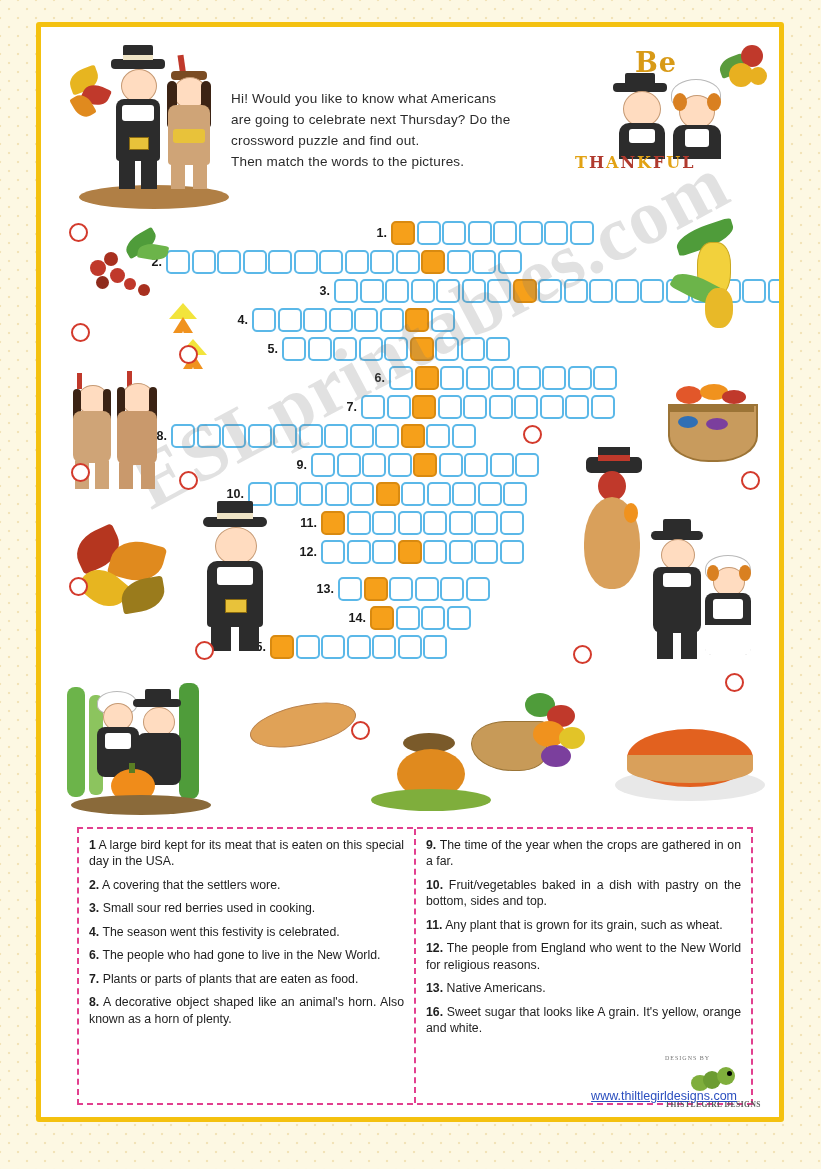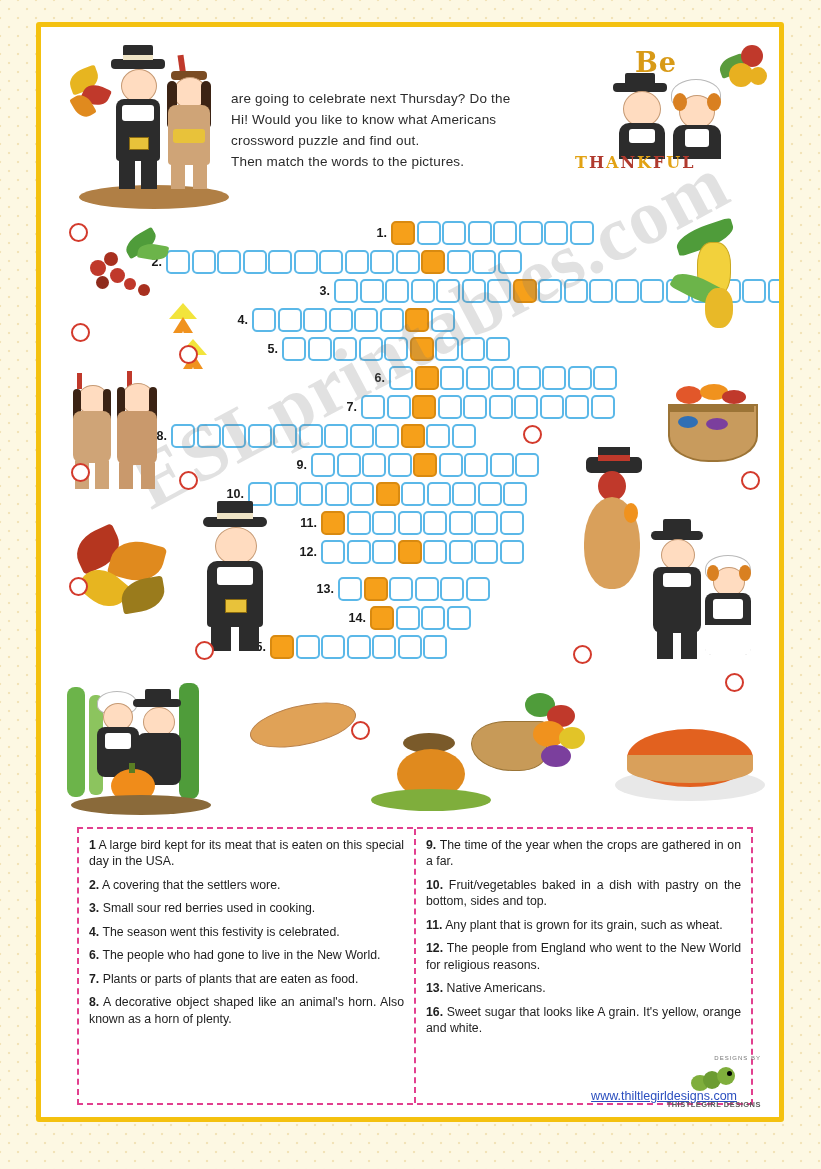--- a/index.html
+++ b/index.html
@@ -194,21 +194,22 @@
     font-size: 12.5px;
     color: #2b4fbf;
     text-decoration: underline;
   }
   .designs-badge {
     position: absolute;
     right: 18px;
     bottom: 6px;
     width: 96px;
     height: 56px;
-    text-align: right;
+    text-align: left;
+    font-family: Liberation Serif, serif;
   }
   .designs-badge .t1 {
     font-size: 6px;
     color: #777;
     letter-spacing: 1px;
   }
   .designs-badge .t2 {
     position: absolute;
     bottom: 2px;
     left: 0; right: 0;
@@ -299,22 +300,22 @@
       <div style="position:absolute;left:104px;top:84px;width:32px;height:14px;background:#e8c23a;border-radius:3px;"></div>
       <div style="position:absolute;left:102px;top:118px;width:14px;height:26px;background:#cfa477;"></div>
       <div style="position:absolute;left:124px;top:118px;width:14px;height:26px;background:#cfa477;"></div>
 
       <div class="leaf" style="left:0px;top:24px;width:30px;height:22px;background:#e7b520;transform:rotate(-20deg);"></div>
       <div class="leaf" style="left:14px;top:40px;width:26px;height:20px;background:#c0392b;transform:rotate(25deg);"></div>
       <div class="leaf" style="left:2px;top:52px;width:24px;height:18px;background:#e08a1e;transform:rotate(60deg);"></div>
     </div>
 
     <div class="intro">
+      <p>Hi!  Would  you  like  to know what Americans</p>
       <p>are going to celebrate next Thursday? Do the</p>
-      <p>Hi!  Would  you  like  to know what Americans</p>
       <p>crossword puzzle and find out.</p>
       <p>Then match the words to the pictures.</p>
     </div>
 
     <div class="logo">
       <div class="be">Be</div>
       <div class="pilgrim-pair">
 
         <div class="hat-black" style="left:6px;top:10px;width:54px;height:9px;border-radius:4px;"></div>
         <div class="hat-black" style="left:18px;top:0px;width:30px;height:14px;"></div>

